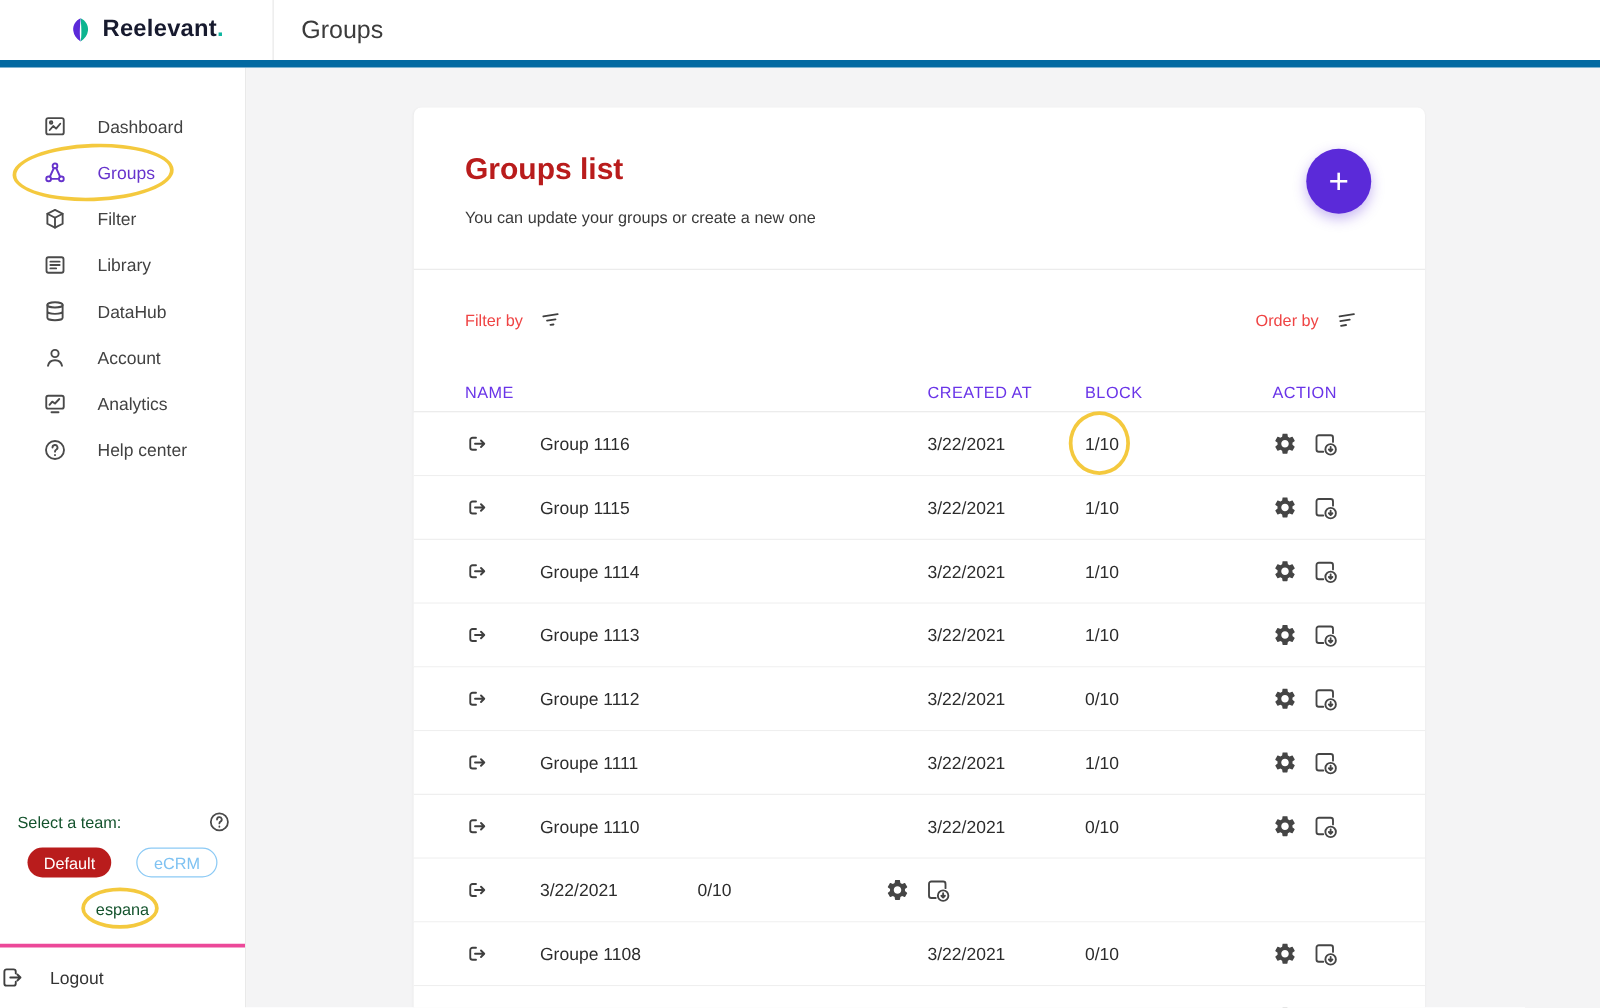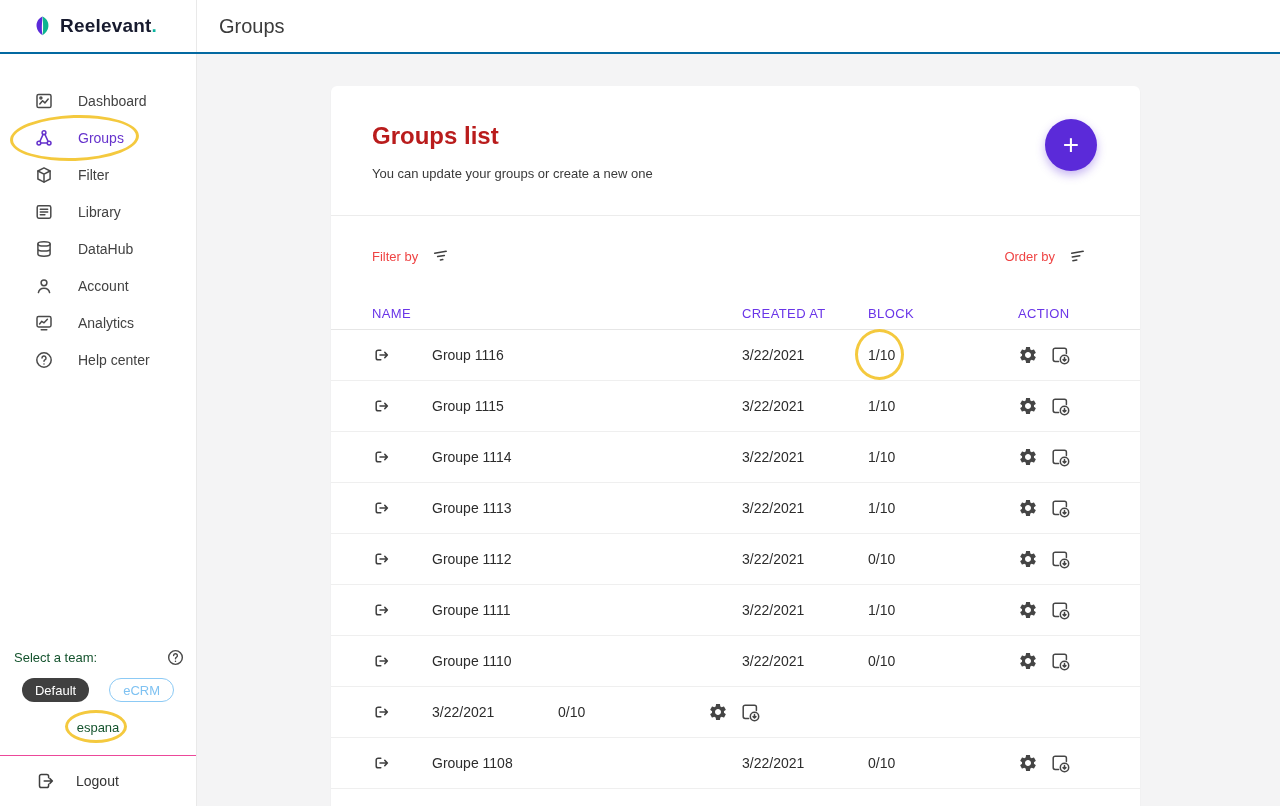--- a/index.html
+++ b/index.html
@@ -1,21 +1,21 @@
 <!DOCTYPE html>
 <html><head>
 <meta charset="utf-8">
 <style>
   * { margin:0; padding:0; box-sizing:border-box; }
   body { font-family:"Liberation Sans", sans-serif; background:#fff; }
   .app { position:relative; width:1280px; height:806px; background:#fff; overflow:hidden; }
 
   
   .topbar { position:absolute; top:0; left:0; right:0; height:54px; background:#fff;
-            border-bottom:2px solid #0369a1; display:flex; z-index:5; }
+            border-bottom:6px solid #0369a1; display:flex; z-index:5;padding-left:22px; }
   .logo-area { width:197px; border-right:1px solid #e9e9e9; display:flex; align-items:center;
                padding-left:33px; gap:8px; cursor:pointer; }
   .brand { font-size:19px; font-weight:700; color:#171a2e; letter-spacing:.2px; }
   .brand-dot { color:#0db5a0; }
   .page-title { display:flex; align-items:center; padding-left:22px; font-size:20px; color:#3b3b3b; }
 
   
   .sidebar { position:absolute; top:54px; left:0; width:197px; bottom:0; background:#fff;
              border-right:1px solid #e9e9e9; z-index:4; }
   .nav { padding-top:28px; }
@@ -29,27 +29,27 @@
   .icn svg { width:100%; height:100%; }
 
   .team-section { position:absolute; left:0; right:0; top:590px; }
   .team-label-row { display:flex; align-items:center; justify-content:space-between;
                     padding:0 11px 0 14px; font-size:13px; color:#14532d; height:26px; }
   .help-btn { width:19px; height:19px; color:#4a4a4a; cursor:pointer; }
   .chips-row { margin-top:8px; display:flex; justify-content:center; gap:20px; }
   .chips-row2 { margin-top:13px; display:flex; justify-content:center; }
   .chip { display:inline-flex; align-items:center; height:24px; padding:0 13px; border-radius:13px;
           font-size:13px; cursor:pointer; white-space:nowrap; }
-  .chip-filled { background:#404040; color:#fff; }
+  .chip-filled { background:#b91c1c; color:#fff; }
   .chip-outline-blue { border:1px solid #8ccaf5; color:#7fc2f2; background:#fff; }
   .chip-yellow { color:#14532d; }
 
   .logout-section { position:absolute; left:0; right:0; bottom:0; height:51px;
-                    border-top:1px solid #ec4899; display:flex; align-items:center;
-                    padding-left:36px; gap:20px; font-size:14px; color:#333; cursor:pointer; }
+                    border-top:3px solid #ec4899; display:flex; align-items:center;
+                    gap:20px; font-size:14px; color:#333; cursor:pointer; }
   .logout-section .icn { color:#3f3f3f; }
 
   
   .main { position:absolute; left:197px; top:54px; right:0; bottom:0; background:#f4f4f5; overflow:hidden; }
   .card { position:absolute; left:134px; top:32px; width:809px; height:880px; background:#fff;
           border-radius:6px; box-shadow:0 1px 2px rgba(0,0,0,.05); }
 
   .card-header { position:relative; height:130px; border-bottom:1px solid #ececec;
                  padding:36px 0 0 41px; }
   .card-title { font-size:24px; color:#b91c1c;font-weight:bold; }

